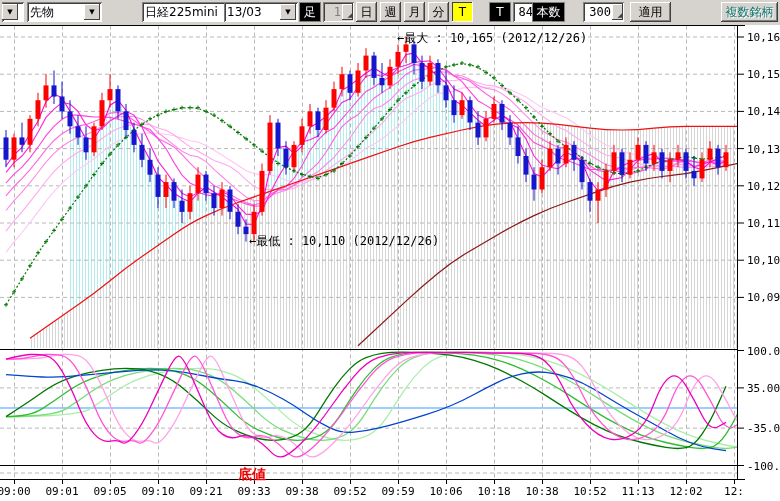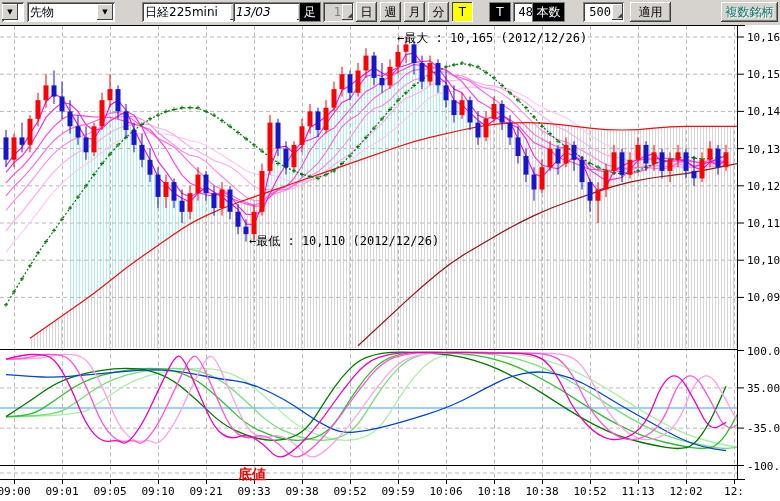--- a/index.html
+++ b/index.html
@@ -378,48 +378,48 @@
         <text x="397" y="42" fill="#000">←最大 : 10,165 (2012/12/26)</text>
         <text x="249" y="245" fill="#000">←最低 : 10,110 (2012/12/26)</text>
         <text x="238" y="479" fill="#ee0000" font-size="14" font-weight="bold">底値</text>
       </g>
     </svg>
 
   <div class="tb">
     <div class="combo" style="left:2px;width:22px;">
       <span class="carrow">▼</span>
     </div>
-    <div class="combo" style="left:27px;width:88px;">
+    <div class="combo" style="left:27px;width:75px;">
       <span class="ctext">先物</span>
       <span class="carrow">▼</span>
     </div>
     <div class="combo" style="left:106px;width:106px;margin-left:36px;">
       <span class="ctext">日経225mini</span>
       <span class="carrow">▼</span>
     </div>
-    <div class="combo" style="left:233px;width:82px;font-style:italic;">
+    <div class="combo" style="left:224px;width:74px;">
       <span class="ctext">13/03</span>
       <span class="carrow">▼</span>
     </div>
     <div class="btn-black" style="left:299px;width:22px;">足</div>
     <div class="numfield disabled" style="left:323px;width:31px;">
       <span class="nval">1</span>
       <span class="spin">◢</span>
     </div>
     <div class="btn raised" style="left:356px;width:21px;">日</div>
     <div class="btn raised" style="left:380px;width:21px;">週</div>
     <div class="btn raised" style="left:404px;width:21px;">月</div>
     <div class="btn raised" style="left:428px;width:21px;">分</div>
     <div class="btn btn-yellow" style="left:452px;width:21px;">T</div>
     <div class="btn-black" style="left:489px;width:22px;">T</div>
     <div class="numfield" style="left:513px;width:33px;">
-      <span class="nval">48</span>
+      <span class="nval">84</span>
       <span class="spin">◢</span>
     </div>
     <div class="btn-black" style="left:532px;width:33px;">本数</div>
     <div class="numfield" style="left:583px;width:41px;">
-      <span class="nval">500</span>
+      <span class="nval">300</span>
       <span class="spin">◢</span>
     </div>
     <div class="btn raised" style="left:630px;width:41px;">適用</div>
     <div class="btn raised btn-disabled" style="left:721px;width:57px;">複数銘柄</div>
   </div>
 </div>
 
 </body></html>

